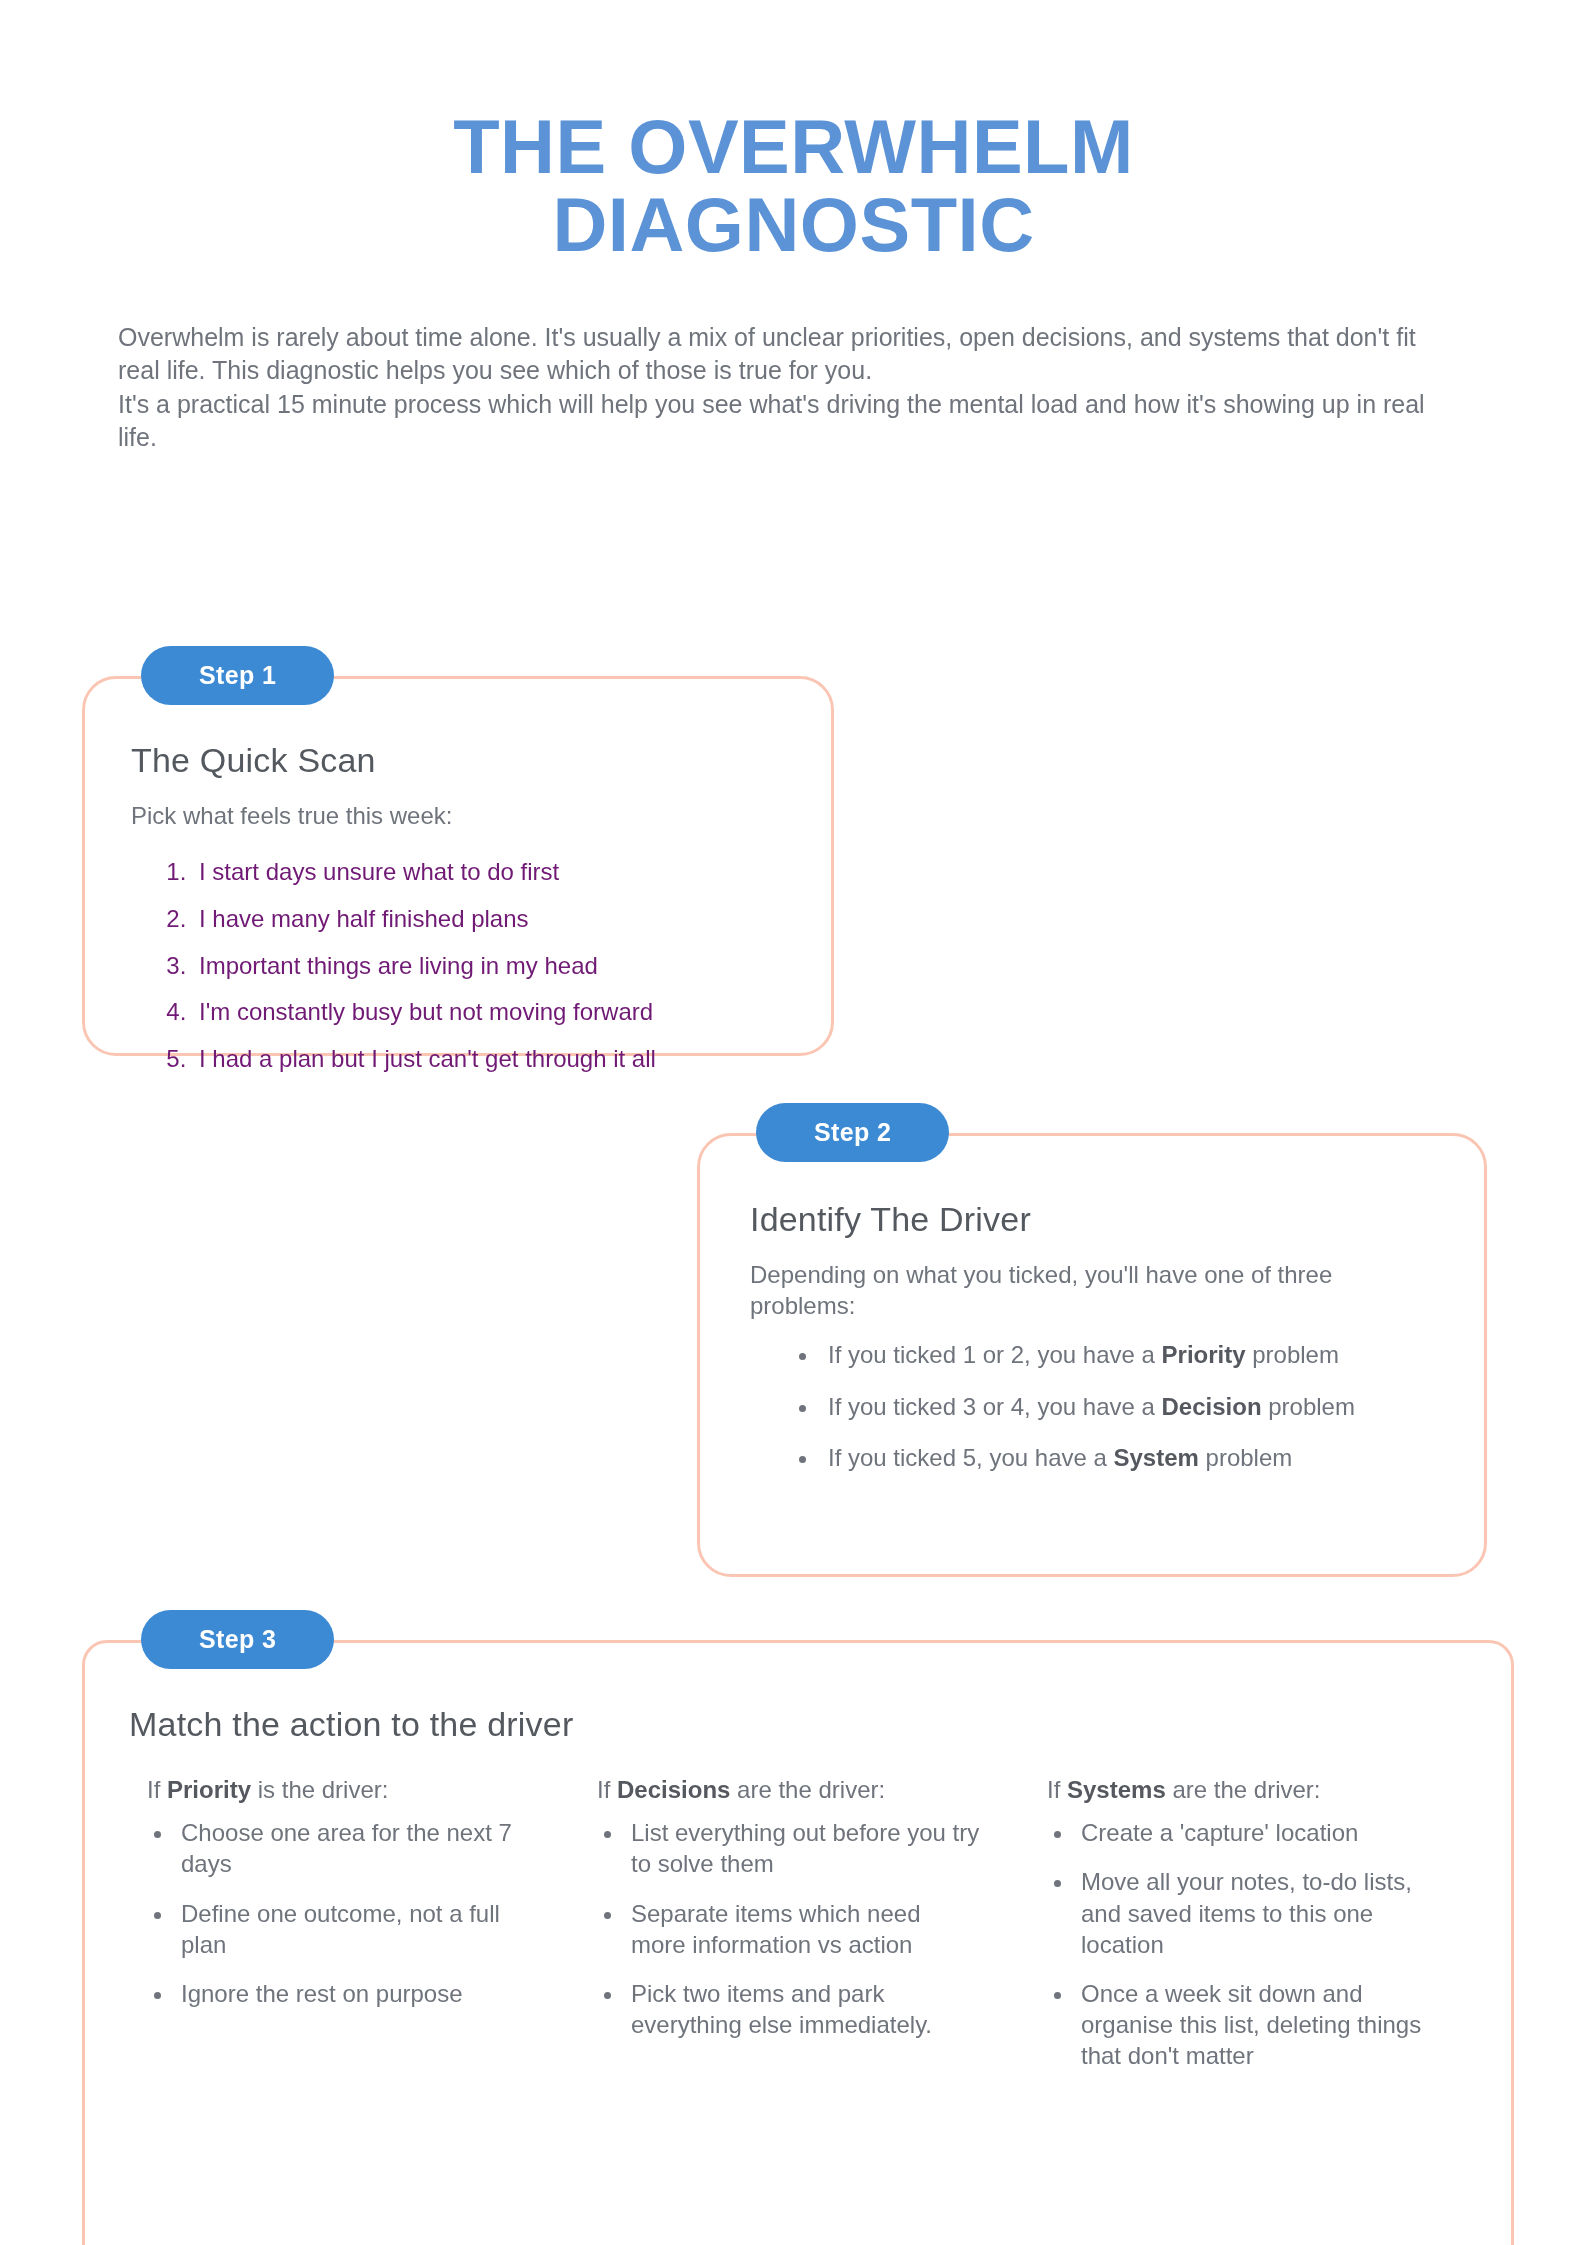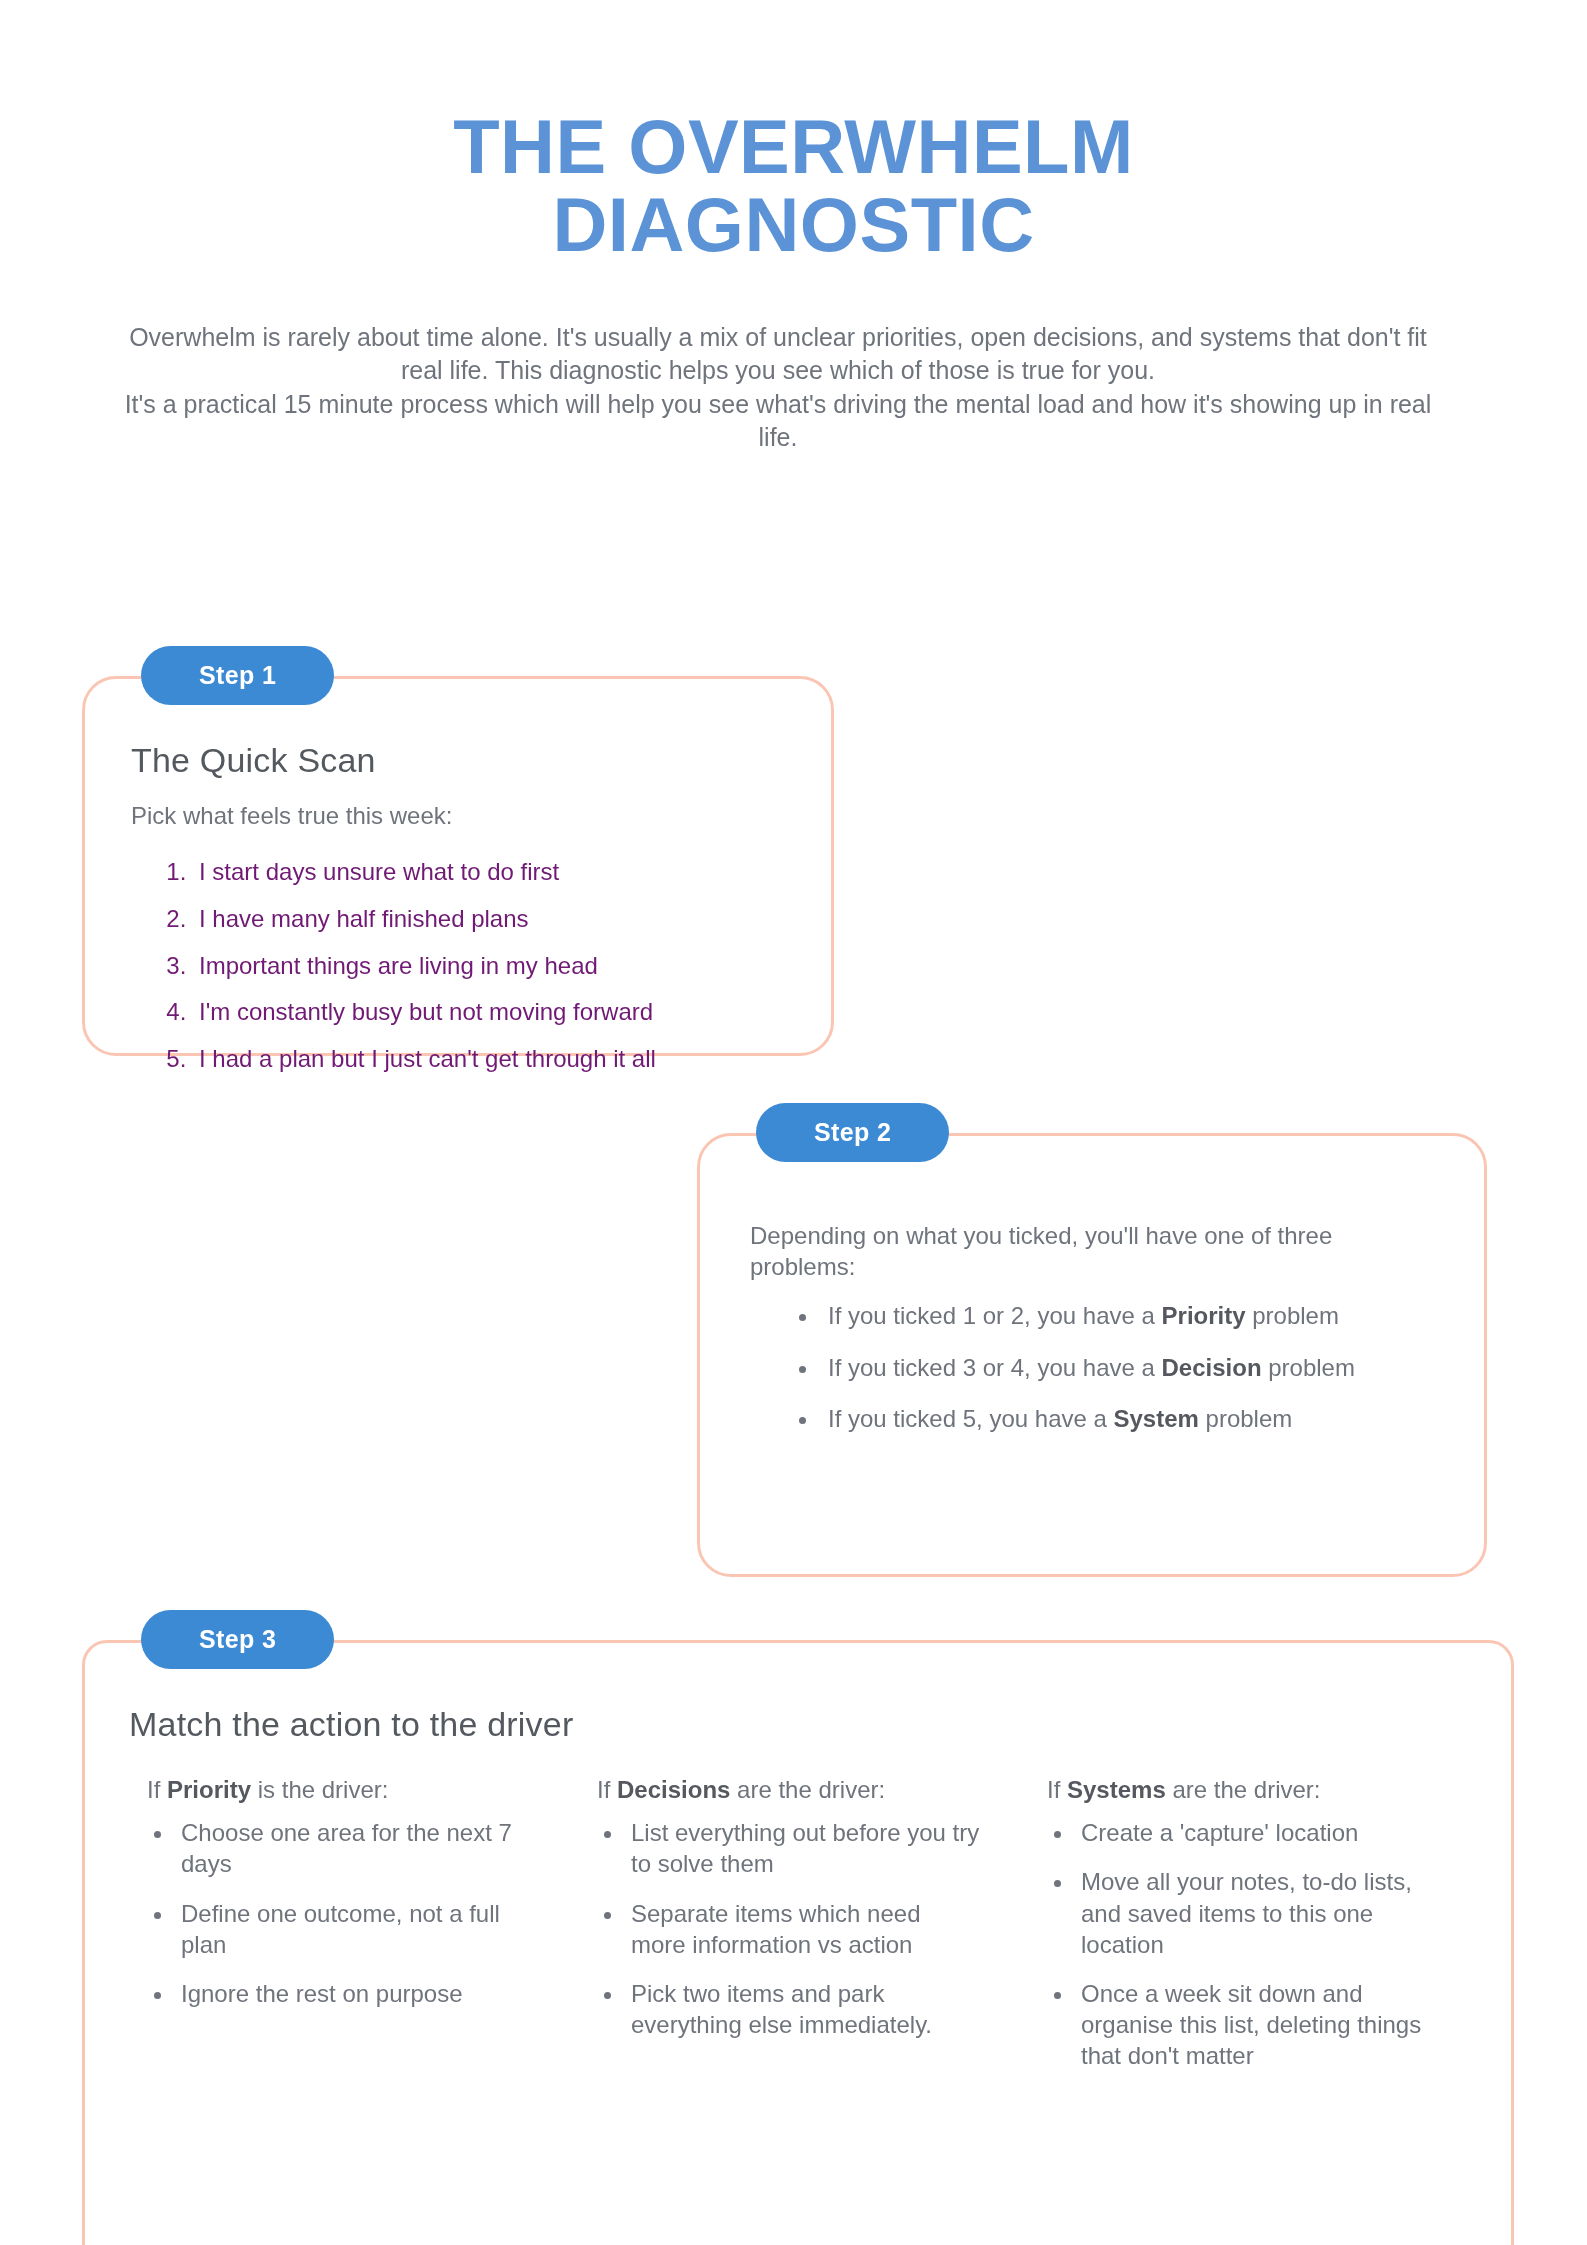--- a/index.html
+++ b/index.html
@@ -34,21 +34,20 @@
   
   .intro {
     margin: 58px 0 0 118px;
     width: 1320px;
   }
   .intro p {
     font-size: 25px;
     line-height: 1.30;
     color: #6f747c;
     font-weight: 400;
-    text-align: center;
   }
   .intro p + p { margin-top: 2px; }
 
   
   .card {
     position: absolute;
     border: 3px solid #fac6b3;
     border-radius: 34px;
     background: #ffffff;
   }
@@ -173,20 +172,21 @@
     <li>I start days unsure what to do first</li>
     <li>I have many half finished plans</li>
     <li>Important things are living in my head</li>
     <li>I'm constantly busy but not moving forward</li>
     <li>I had a plan but I just can't get through it all</li>
   </ol>
 </section>
 
 <section class="card" id="card-step2">
   <div class="badge">Step 2</div>
+  <h2 class="card-heading">Identify The Driver</h2>
   <p class="card-lead">Depending on what you ticked, you'll have one of three problems:</p>
   <ul class="ul-driver">
     <li><span>If you ticked 1 or 2, you have a </span><b>Priority</b><span> problem</span></li>
     <li><span>If you ticked 3 or 4, you have a </span><b>Decision</b><span> problem</span></li>
     <li><span>If you ticked 5, you have a </span><b>System</b><span> problem</span></li>
   </ul>
 </section>
 
 <section class="card" id="card-step3">
   <div class="badge">Step 3</div>

